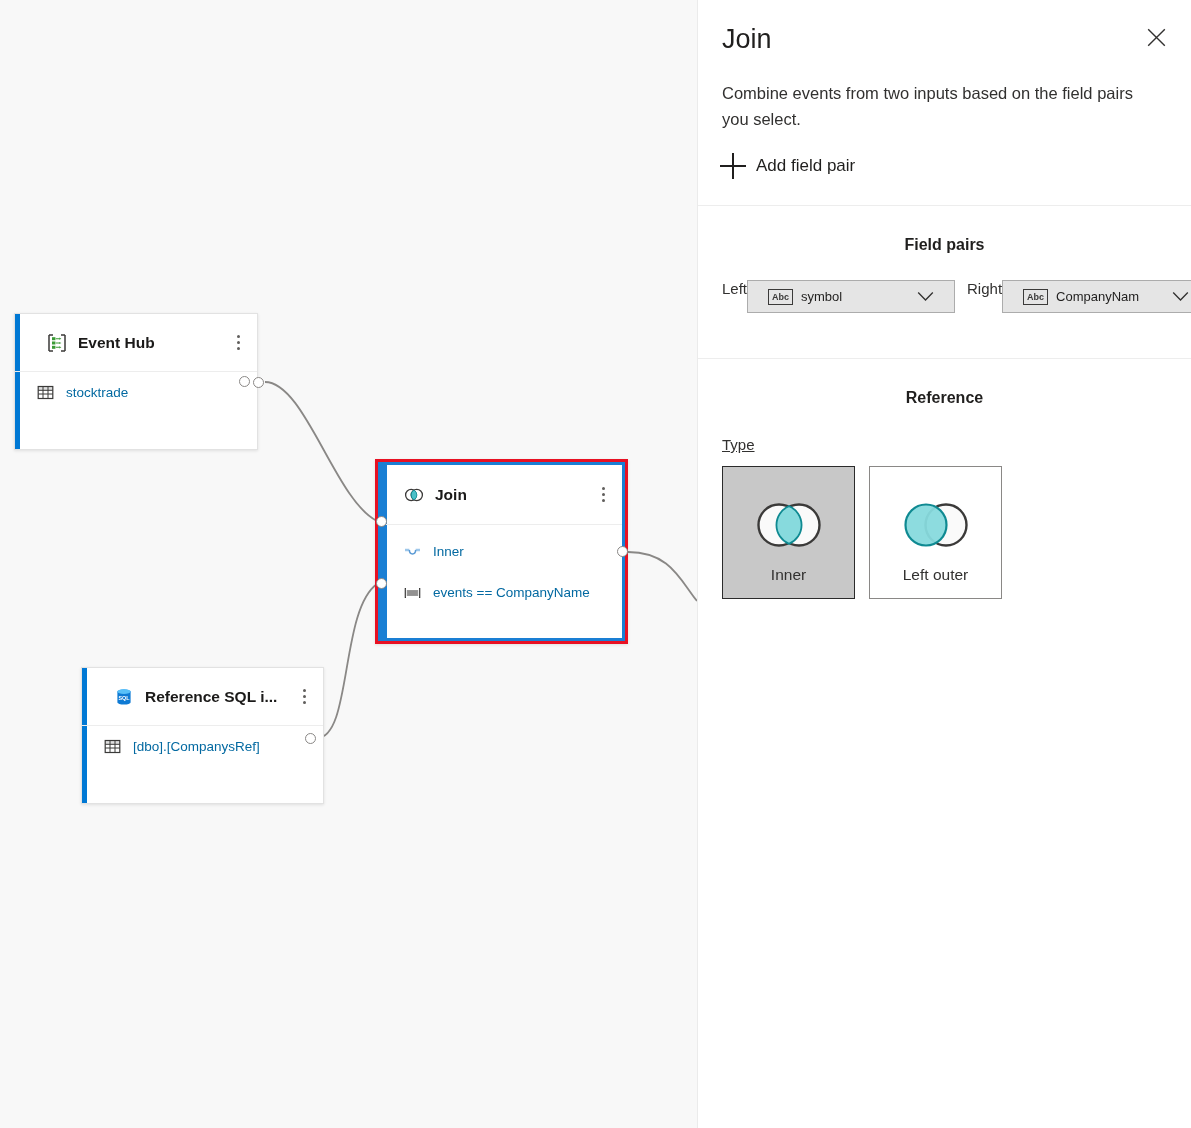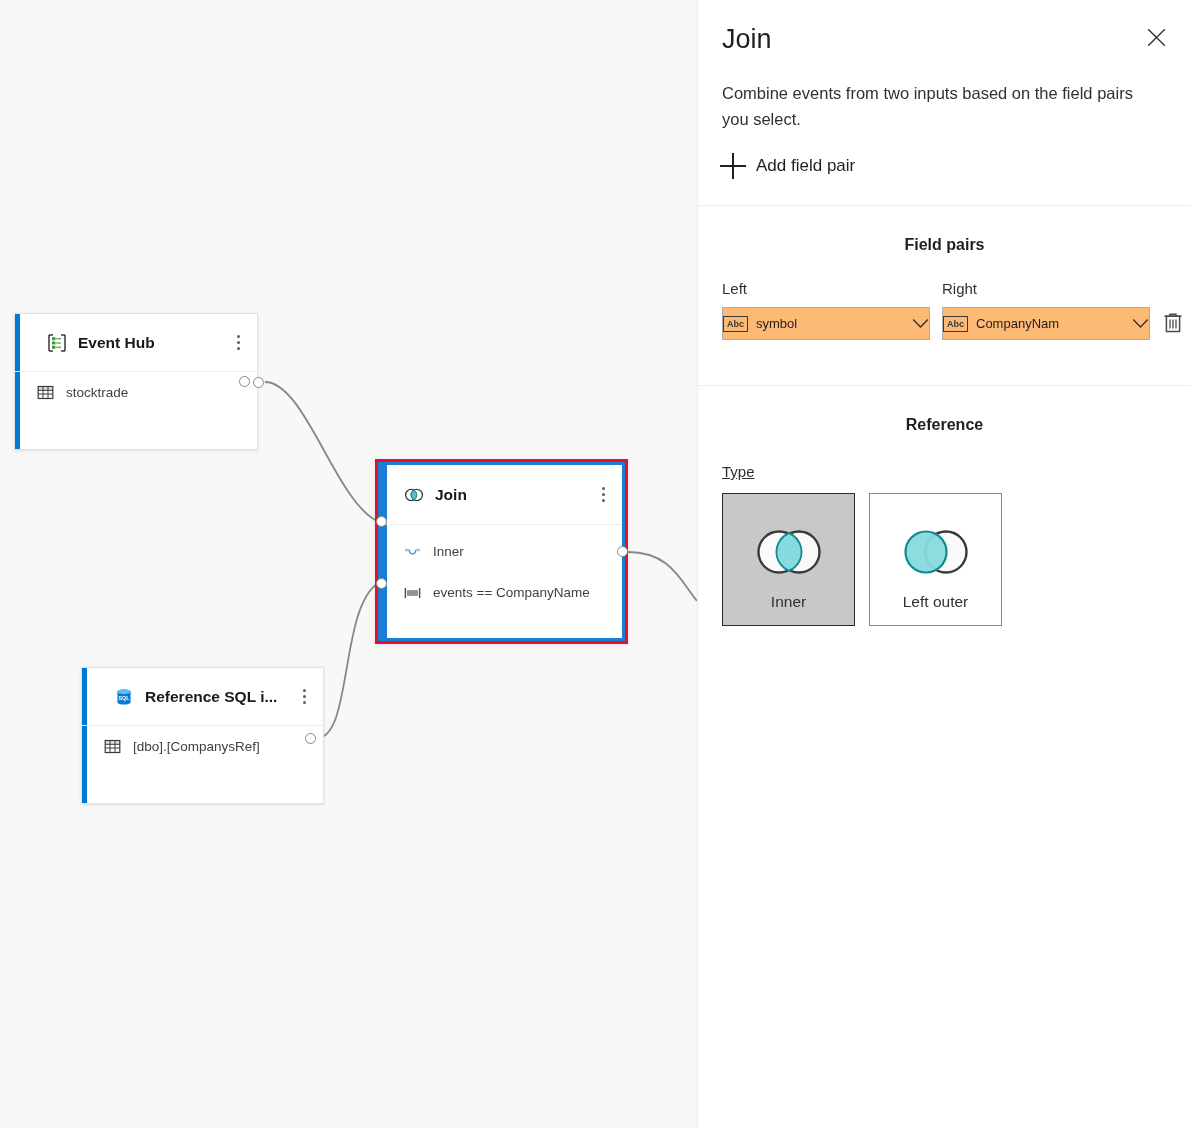--- a/index.html
+++ b/index.html
@@ -44,21 +44,21 @@
     margin-left:11px;white-space:nowrap;overflow:hidden;
   }
   .node-body{
     position:relative;
     padding:0 10px 0 22px;
     box-sizing:border-box;
   }
   .node-row{
     display:flex;align-items:center;
     height:41px;
-    font-size:13.5px;color:#404040;
+    font-size:13.5px;color:#0369a1;
   }
   .node-row .lbl{margin-left:12px;white-space:nowrap;}
   .kebab{
     margin-left:auto;width:18px;height:22px;
     display:flex;flex-direction:column;align-items:center;justify-content:center;gap:3px;
     cursor:pointer;
   }
   .kebab i{display:block;width:3px;height:3px;border-radius:50%;background:#605e5c;}
 
   
@@ -114,28 +114,28 @@
   .add-pair .plus:after{top:0;bottom:0;left:12px;width:1.6px;}
   .add-pair .txt{font-size:17px;color:#201f1e;}
 
   .divider{height:1px;background:#ededed;margin:0;}
 
   .section{padding:0 24px;}
   .section-title{font-size:16px;font-weight:bold;color:#201f1e;text-align:center;}
   .field-label{font-size:15px;color:#323130;}
 
   .pairs-row{display:flex;align-items:flex-end;gap:12px;}
-  .combo-wrap{display:flex;flex-direction:column;}
+  .combo-wrap{display:flex;flex-direction:row;}
   .combo{
     position:relative;
     height:33px;width:208px;
     border:1px solid #acacac;
-    background:#fdba74;
+    background:#e5e5e5;
     display:flex;align-items:center;
-    padding:0 0;
+    padding:0 20px;
     box-sizing:border-box;
     cursor:pointer;
     overflow:hidden;
   }
   .abc{
     flex:0 0 auto;
     width:25px;height:16px;
     border:1.3px solid #3b3a39;
     display:flex;align-items:center;justify-content:center;
     font-size:9px;font-weight:bold;color:#3b3a39;

